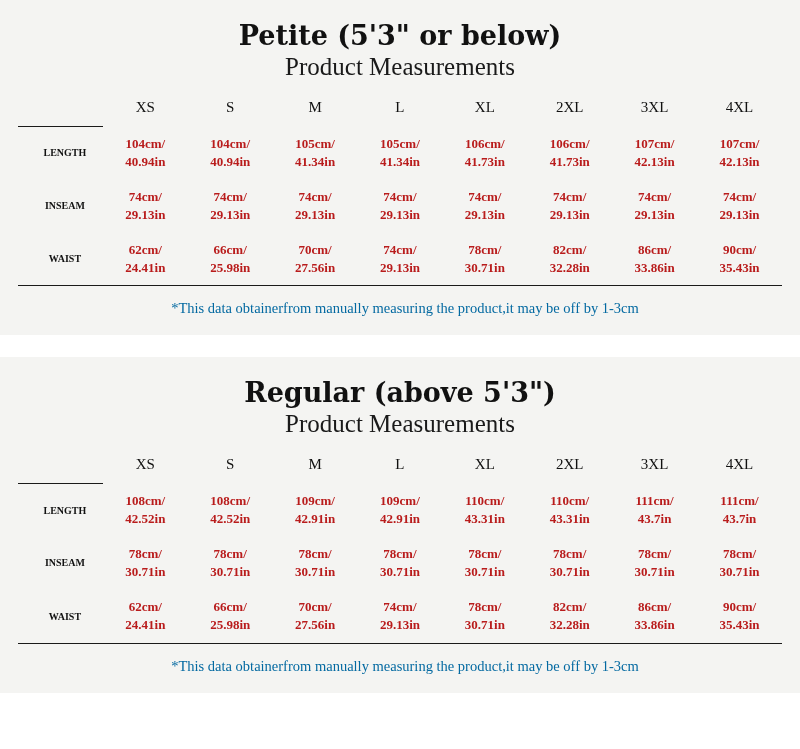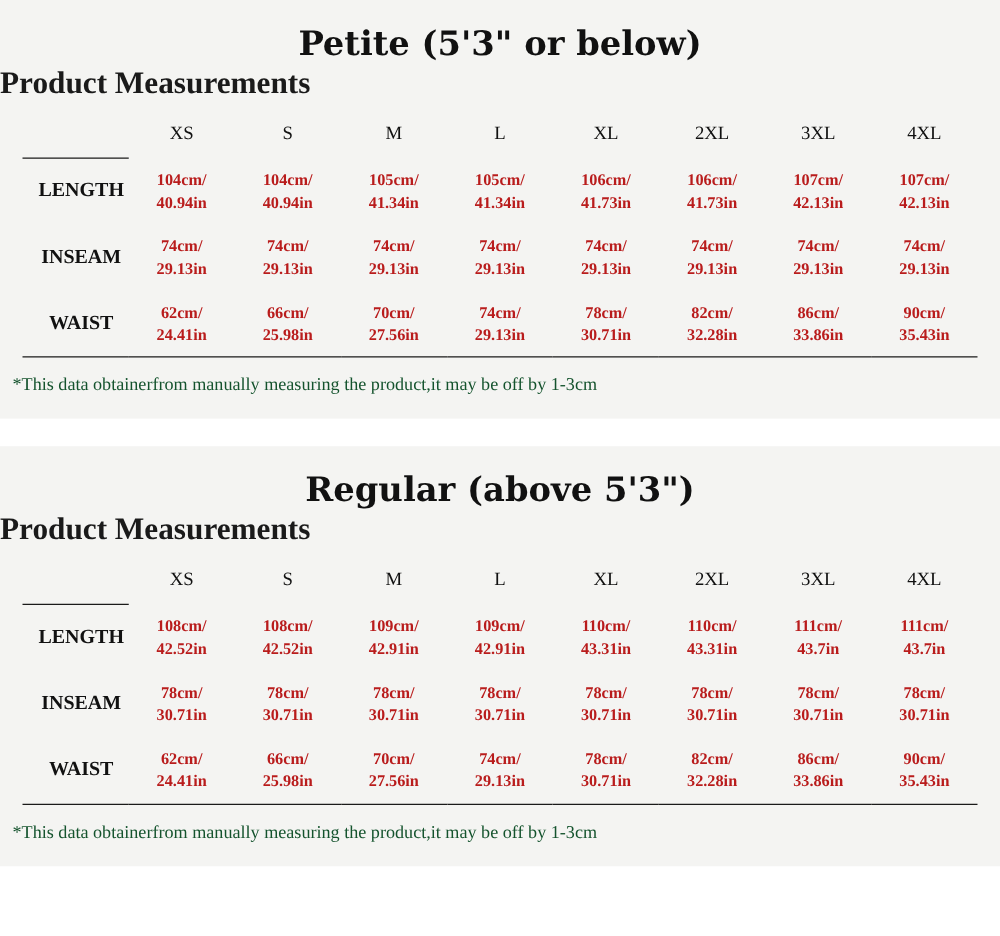--- a/index.html
+++ b/index.html
@@ -32,23 +32,23 @@
   .title {
     text-align: center;
     font-family: "DejaVu Serif", serif;
     font-weight: bold;
     font-size: 27px;
     color: #111111;
     letter-spacing: 0px;
     margin: 6px 0 2px 0;
   }
   .subtitle {
-    text-align: left;
-    font-family: "Liberation Serif", serif;
-    font-weight: bold;
+    text-align: center;
+    font-family: "Liberation Serif", serif;
+    font-weight: normal;
     font-size: 25px;
     color: #1a1a1a;
     margin: 2px 0 10px 0;
   }
   table.size-table {
     border-collapse: collapse;
     width: 764px;
     margin: 0 auto;
     table-layout: fixed;
   }
@@ -64,46 +64,46 @@
     color: #111;
     padding: 8px 0 10px 0;
     border-bottom: 1.5px solid #1a1a1a;
   }
   .hdr-row th.corner {
     border-bottom: 1.5px solid #1a1a1a;
   }
   .row-label {
     font-family: "Liberation Serif", serif;
     font-weight: bold;
-    font-size: 16px;
+    font-size: 10px;
     color: #111;
     text-align: left;
     padding-left: 10px;
     width: 96px;
   }
   .cell {
     font-family: "Liberation Serif", serif;
     font-weight: bold;
     font-size: 13px;
     color: #b91c1c;
     line-height: 1.35;
     padding: 9px 0 9px 0;
   }
   .data-row td {
     border-bottom: 1.5px solid #1a1a1a;
   }
   .data-row:last-child td {
     border-bottom: 1.5px solid #1a1a1a;
   }
   .note {
-    text-align: left;
+    text-align: center;
     font-family: "Liberation Serif", serif;
     font-size: 14.5px;
-    color: #14532d;
-    padding: 14px 10px 8px 10px;
+    color: #0369a1;
+    padding: 14px 10px 8px 20px;
   }
 </style>
 </head>
 <body>
 
 <div class="page">
 
   <div class="panel">
     <div class="title">Petite (5'3" or below)</div>
     <div class="subtitle">Product Measurements</div>

